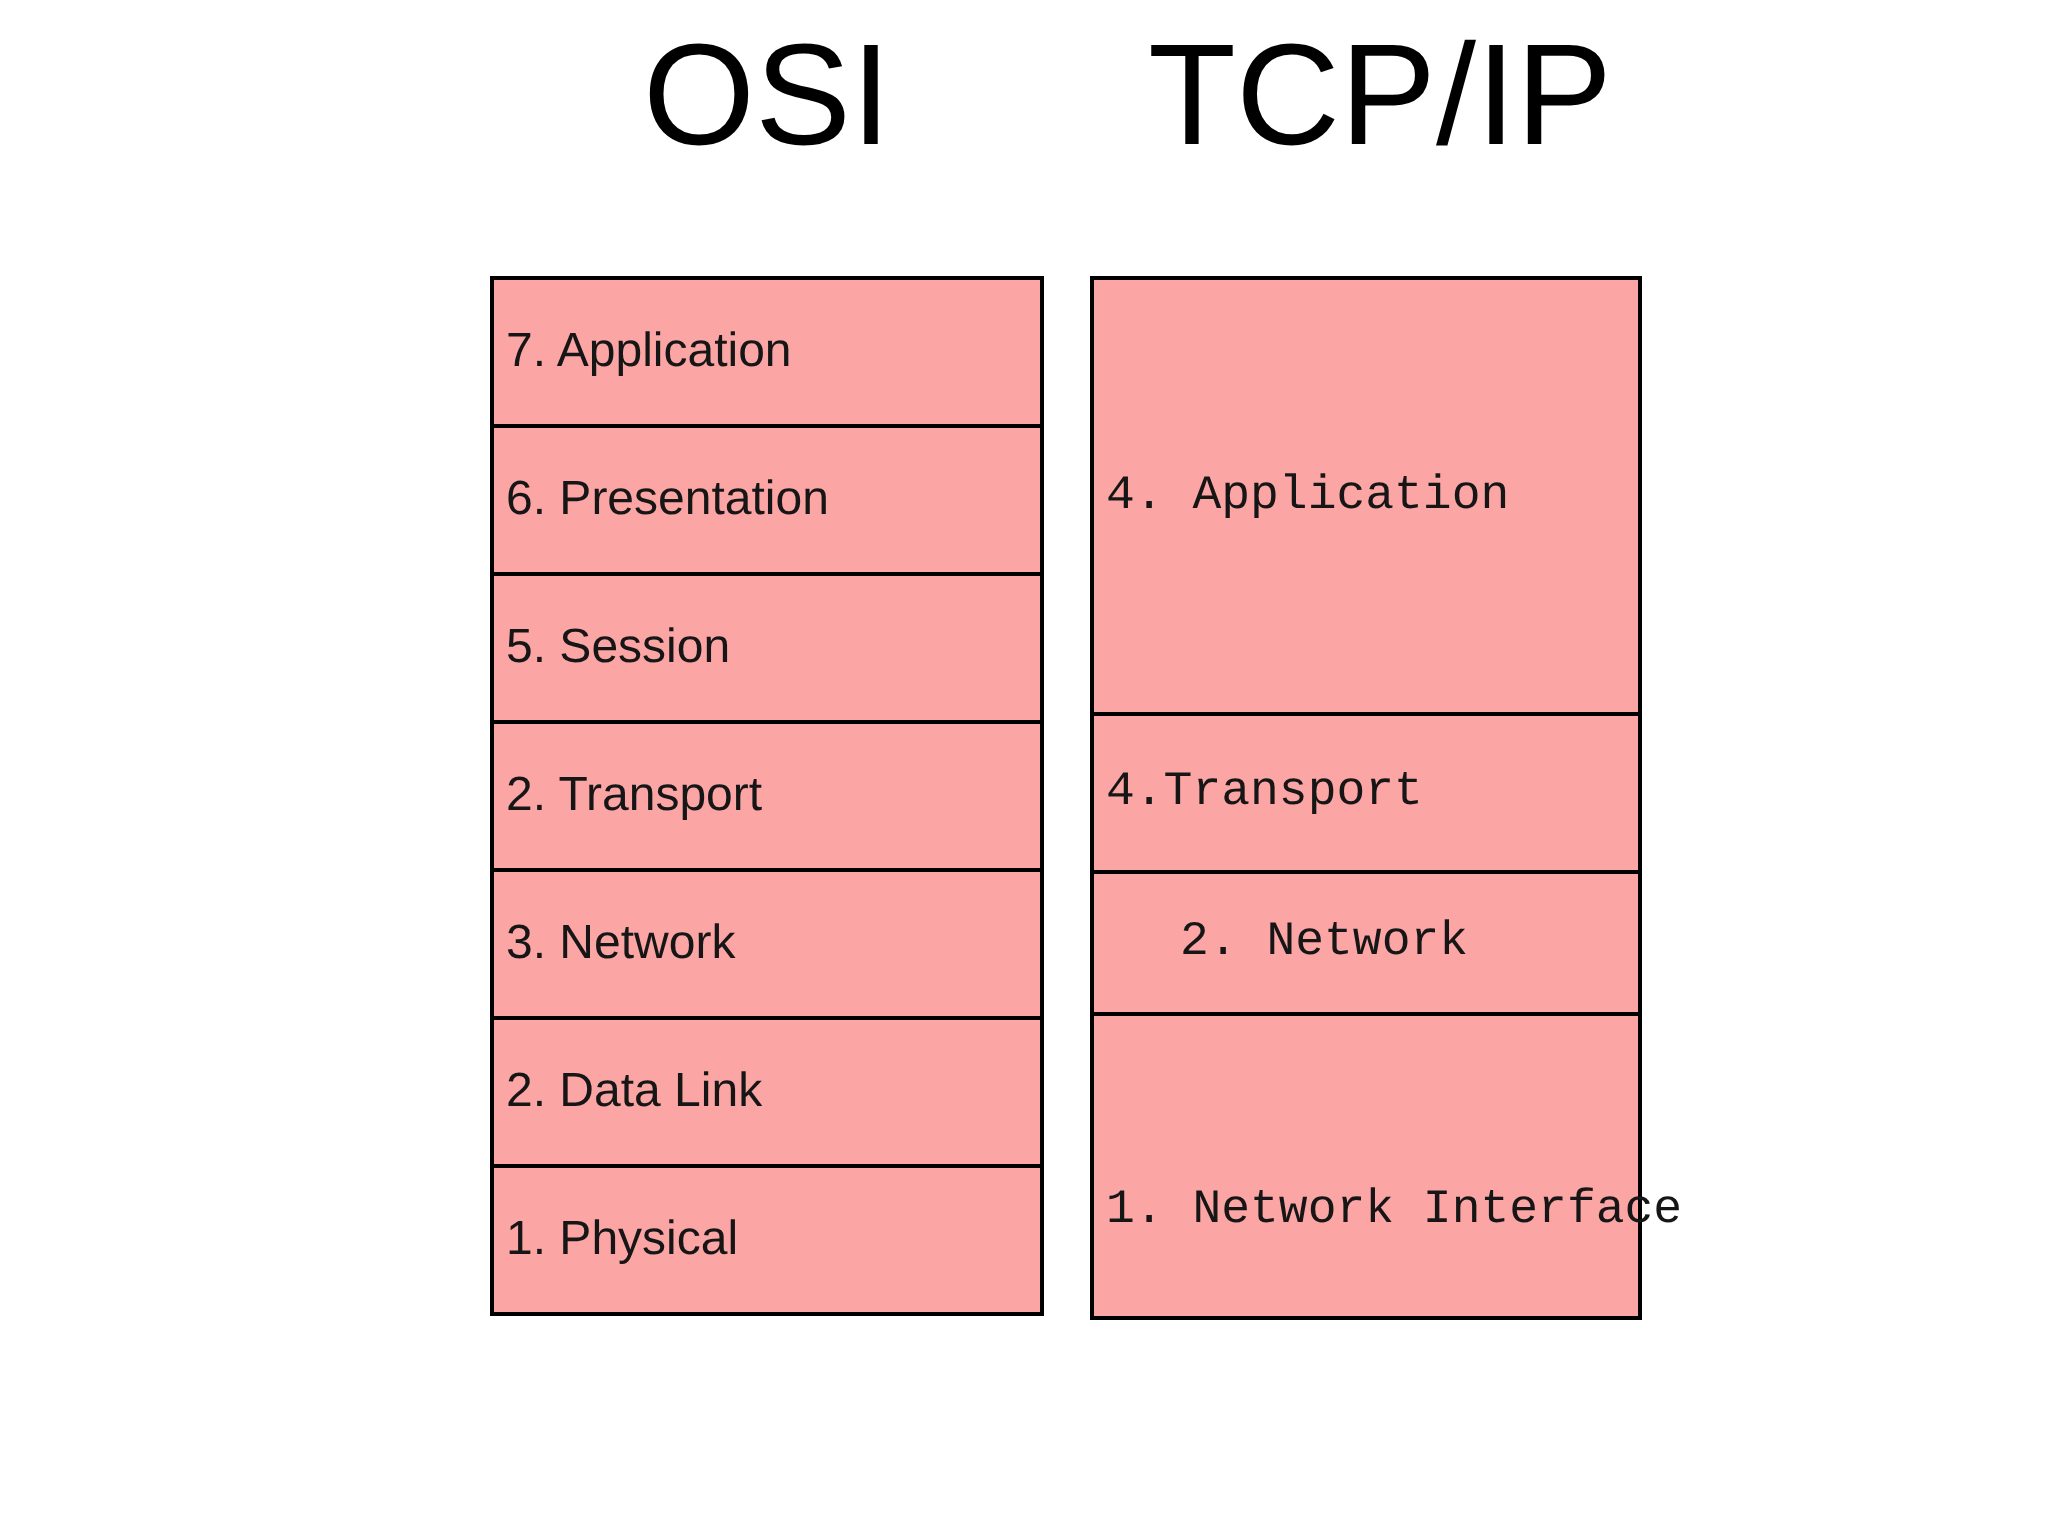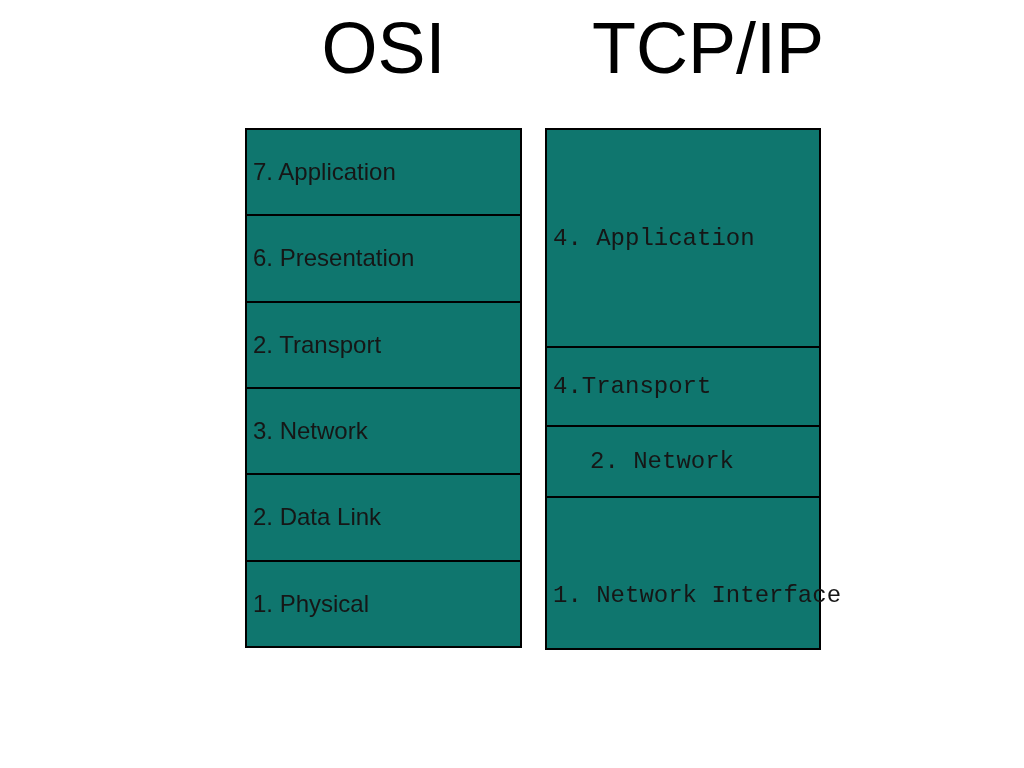--- a/index.html
+++ b/index.html
@@ -16,26 +16,26 @@
     top: 9px;
     height: 78px;
     line-height: 78px;
     font-size: 72px;
     font-weight: 400;
     color: #000000;
     text-align: center;
     white-space: nowrap;
   }
   .title-osi   { left: 245px; width: 277px; }
-  .title-tcpip { left: 568px; width: 280px; }
+  .title-tcpip { left: 550px; width: 280px; }
 
   .stack {
     position: absolute;
-    top: 128px;
-    background: #0f766e;
+    top: 138px;
+    background: #fca5a5;
     border: 2px solid #000000;
     box-sizing: border-box;
     display: flex;
     flex-direction: column;
   }
   .stack-osi   { left: 245px; width: 277px; height: 520px; }
   .stack-tcpip { left: 545px; width: 276px; height: 522px; font-family: Liberation Mono, monospace; }
 
   .layer-row {
     display: flex;
@@ -61,20 +61,21 @@
 
 <div id="slide">
 
   <div class="title title-osi">OSI</div>
 
   <div class="title title-tcpip">TCP/IP</div>
 
   <div class="stack stack-osi">
     <div class="layer-row">7. Application</div>
     <div class="layer-row">6. Presentation</div>
+    <div class="layer-row">5. Session</div>
     <div class="layer-row">2. Transport</div>
     <div class="layer-row">3. Network</div>
     <div class="layer-row">2. Data Link</div>
     <div class="layer-row">1. Physical</div>
   </div>
 
   <div class="stack stack-tcpip">
     <div class="layer-row t-row-1">4. Application</div>
     <div class="layer-row t-row-2">4.Transport</div>
     <div class="layer-row t-row-3">2. Network</div>

